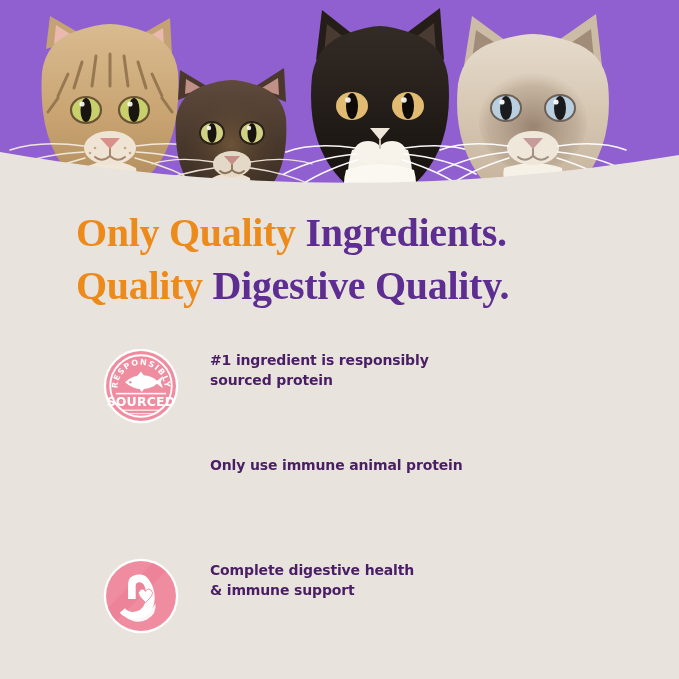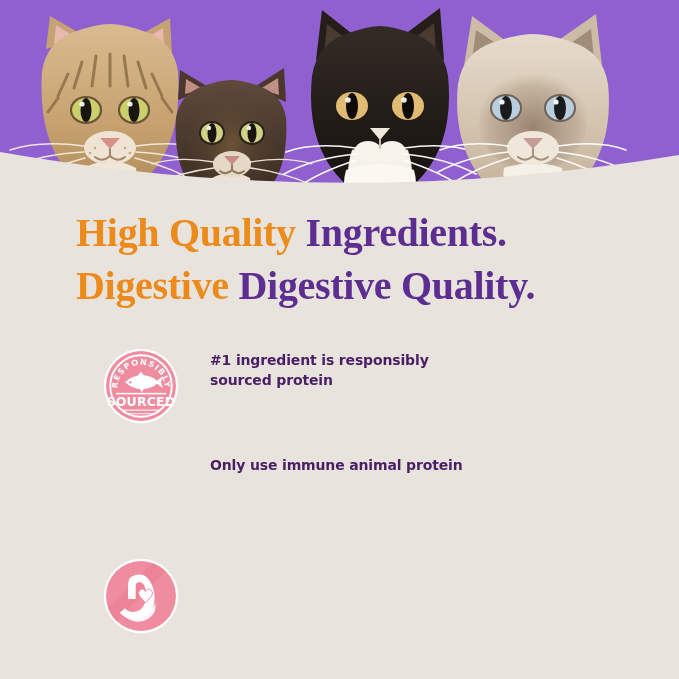--- a/index.html
+++ b/index.html
@@ -264,24 +264,24 @@
         <path d="M557 158 Q596 170 620 188"></path>
       </g>
     </g>
 
     <path d="M0 152 Q340 212 679 155 L679 190 L0 190 Z" fill="#e8e4dd"></path>
   </svg>
 </div>
 
 <h1 id="headline">
   <span class="hl-line">
-    <span class="hl-orange">High Quality </span><span class="hl-purple">Ingredients.</span>
+    <span class="hl-orange">Only Quality </span><span class="hl-purple">Ingredients.</span>
   </span>
   <span class="hl-line">
-    <span class="hl-orange">Digestive </span><span class="hl-purple">Digestive Quality.</span>
+    <span class="hl-orange">Quality </span><span class="hl-purple">Digestive Quality.</span>
   </span>
 </h1>
 
 <div id="features">
 
   <div class="feature">
     <div class="badge-wrap">
       <svg width="76" height="76" viewBox="0 0 100 100">
         <defs>
           <path id="arcPath" d="M 19 53 A 31 31 0 0 1 81 53"></path>
@@ -336,15 +336,19 @@
         <g>
           <path d="M44 22 q11 -2 16 6 q8 11 8 25 q0 17 -14 24 q-13 6 -24 1
                    q-5 -2 -8 -6 l7 -6 q4 5 10 5 q12 0 16 -11 q3 -9 1 -19
                    q-2 -8 -7 -9 q-5 -1 -6 4 l0 18 l-10 0 l0 -20 q0 -10 11 -12 Z" fill="#ffffff"></path>
           <path d="M30 69 q13 9 27 3 q8 -4 12 -12 q2 14 -11 21 q-15 7 -28 -3 Z" fill="#ffffff" opacity="0.92"></path>
           <path d="M56 44 q3 -5 7 -2 q4 3 1 8 l-8 9 l-8 -9 q-3 -5 1 -8 q4 -3 7 2 Z" fill="#ffffff"></path>
           <path d="M56 44 q3 -5 7 -2 q4 3 1 8 l-8 9 l-8 -9 q-3 -5 1 -8 q4 -3 7 2 Z" fill="none" stroke="#ef8ca0" stroke-width="1.2"></path>
         </g>
       </svg>
     </div>
+    <div class="feature-text">
+      <span class="ln">Complete digestive health</span>
+      <span class="ln">&amp; immune support</span>
+    </div>
   </div>
 
 </div>
 
 </body></html>

